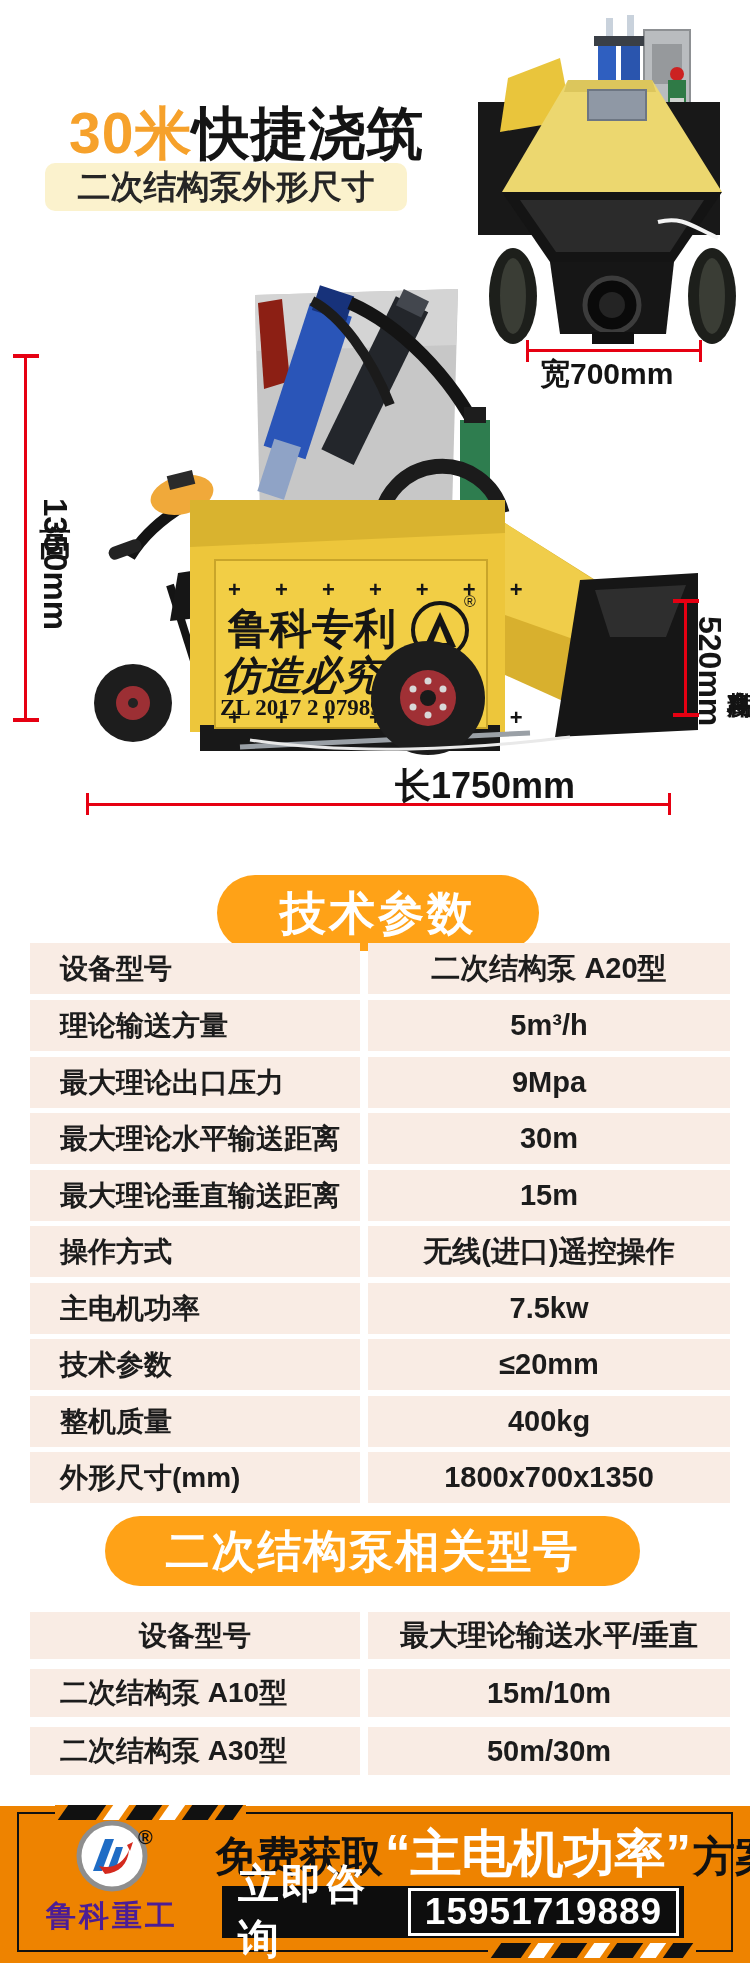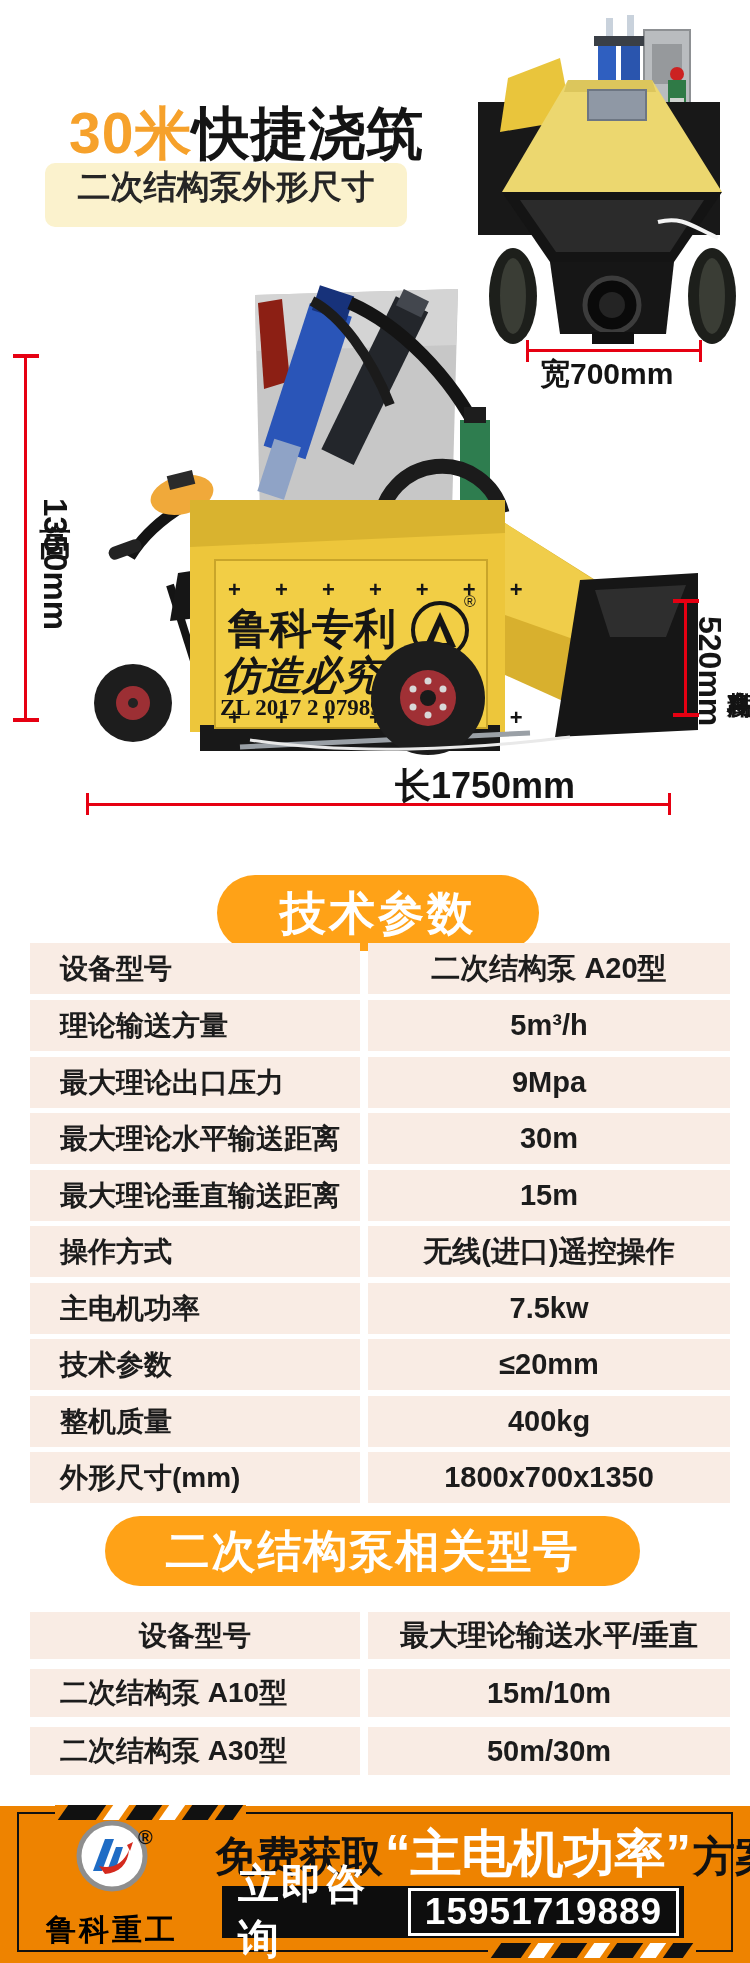--- a/index.html
+++ b/index.html
@@ -4,21 +4,21 @@
 <style>
   html,body{margin:0;padding:0;background:#fff;}
   .page{position:relative;width:750px;height:1963px;background:#fff;overflow:hidden;
         font-family:"Liberation Sans","DejaVu Sans",sans-serif;color:#1a1a1a;}
   .abs{position:absolute;}
 
   
   .title{position:absolute;left:55px;top:82px;margin:14px;font-size:57px;font-weight:900;
          letter-spacing:1px;color:#141414;white-space:nowrap;}
   .title .t-orange{color:#f6a12b;}
-  .badge{position:absolute;left:45px;top:163px;width:362px;height:64px;line-height:48px;
+  .badge{position:absolute;left:45px;top:163px;width:362px;height:48px;line-height:48px;
          background:#fbf2cd;border-radius:10px;text-align:center;font-size:33px;
          font-weight:700;color:#262626;}
   .dimline-h{position:absolute;height:3px;background:#e60012;}
   .dimline-v{position:absolute;width:3px;background:#e60012;}
   .cap-v{position:absolute;width:3px;height:22px;background:#e60012;}
   .cap-h{position:absolute;width:26px;height:4px;background:#e60012;}
   .dim-text{position:absolute;font-weight:700;color:#141414;white-space:nowrap;}
   .vtext{writing-mode:vertical-rl;text-orientation:mixed;}
   .hopper-label{position:absolute;left:694px;top:596px;height:150px;writing-mode:vertical-rl;
                 text-orientation:mixed;text-align:center;color:#141414;}
@@ -42,21 +42,21 @@
   
   .footer{position:absolute;left:0;top:1806px;width:750px;height:157px;background:#ee8300;}
   .frame{position:absolute;left:17px;top:6px;width:712px;height:136px;border:2px solid #111;}
   .stripe-row{position:absolute;display:flex;gap:7px;background:#ee8300;padding:0 8px;}
   .stripe{height:15px;transform:skewX(-35deg);}
   .s-top{left:55px;top:-1px;}
   .s-bot{left:488px;top:137px;}
   .logo-block{position:absolute;left:42px;top:12px;width:140px;text-align:center;}
   .logo-circle{width:76px;height:76px;margin:0 auto;display:block;}
   .reg-mark{position:absolute;left:96px;top:8px;font-size:20px;font-weight:700;color:#111;}
-  .brand{margin-top:16px;font-size:30px;font-weight:800;letter-spacing:3px;color:#000000;
+  .brand{margin-top:2px;font-size:30px;font-weight:800;letter-spacing:3px;color:#4c1d95;
          font-family:"Liberation Serif","DejaVu Serif",serif;}
   .headline{position:absolute;left:215px;top:22px;height:58px;display:flex;align-items:center;white-space:nowrap;}
   .hl-black{font-size:42px;font-weight:900;color:#111;}
   .hl-quote{font-size:51px;font-weight:900;color:#fff;margin:0 2px;position:relative;top:-3px;}
   .cta-bar{position:absolute;left:222px;top:80px;width:462px;height:52px;background:#0d0d0d;
            display:flex;align-items:center;padding:0 5px 0 16px;box-sizing:border-box;}
   .cta-label{font-size:41px;font-weight:700;color:#fff;letter-spacing:2px;}
   .phone-box{margin-left:auto;width:268px;height:42px;border:3px solid #fff;display:flex;
              align-items:center;justify-content:center;}
   .phone{font-size:37px;font-weight:800;color:#fff;letter-spacing:1px;}

